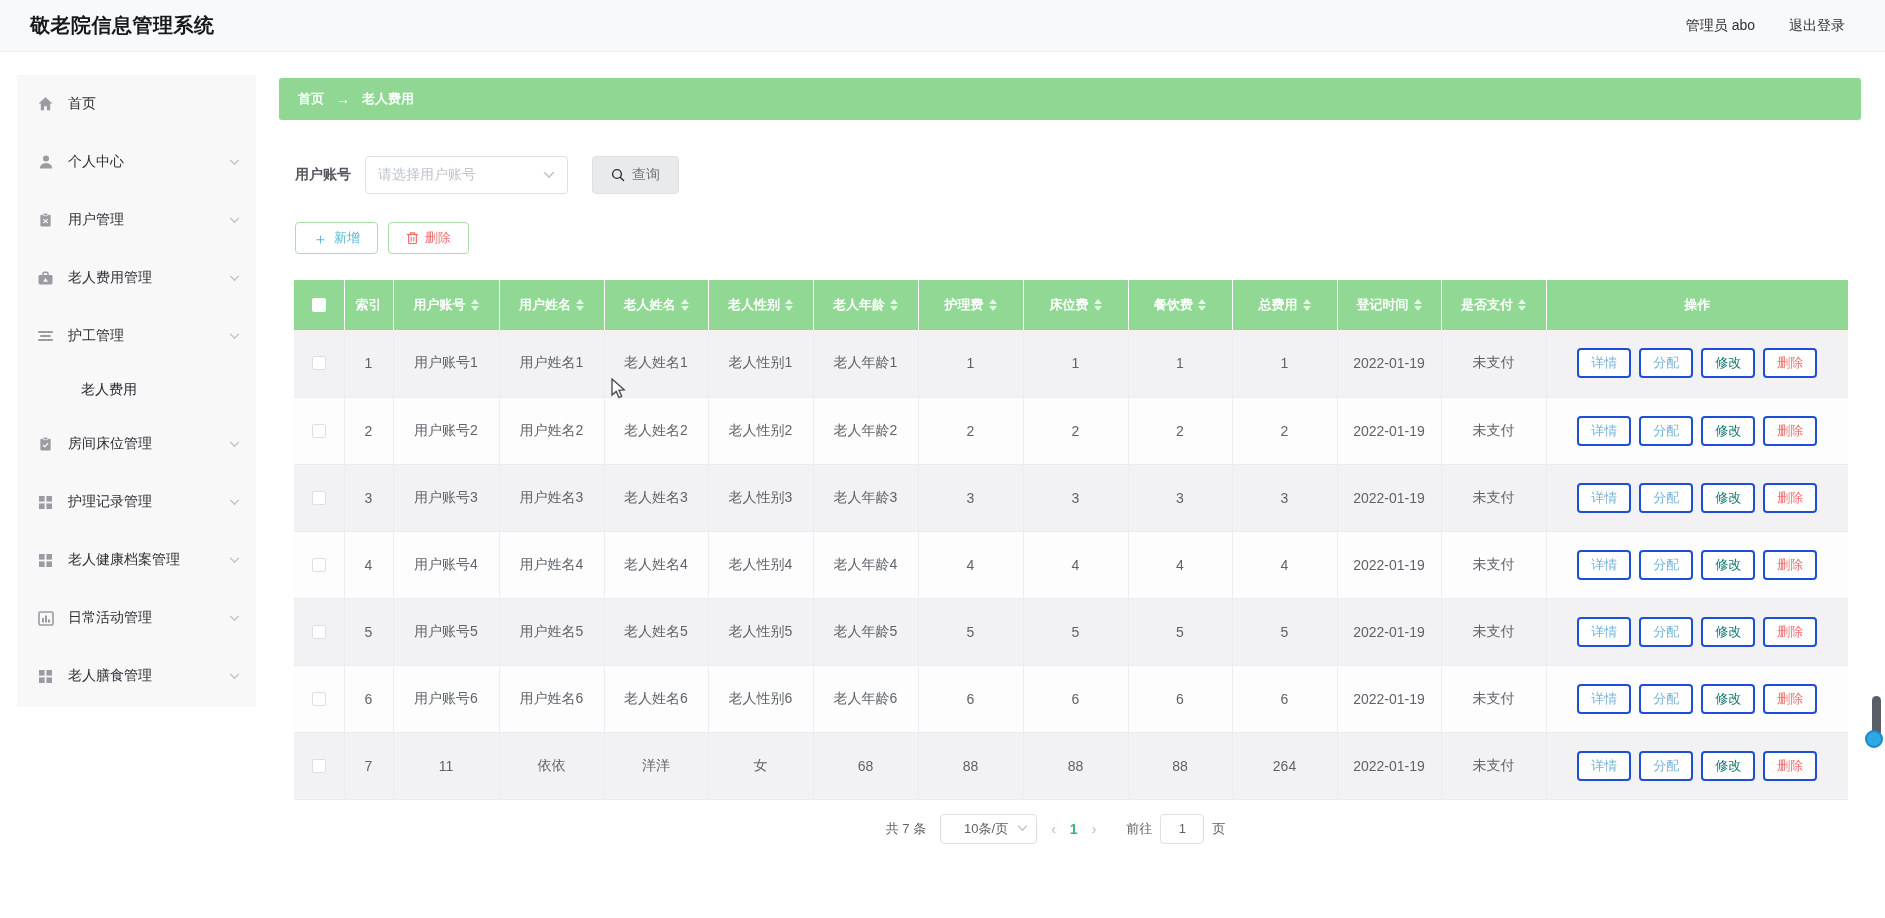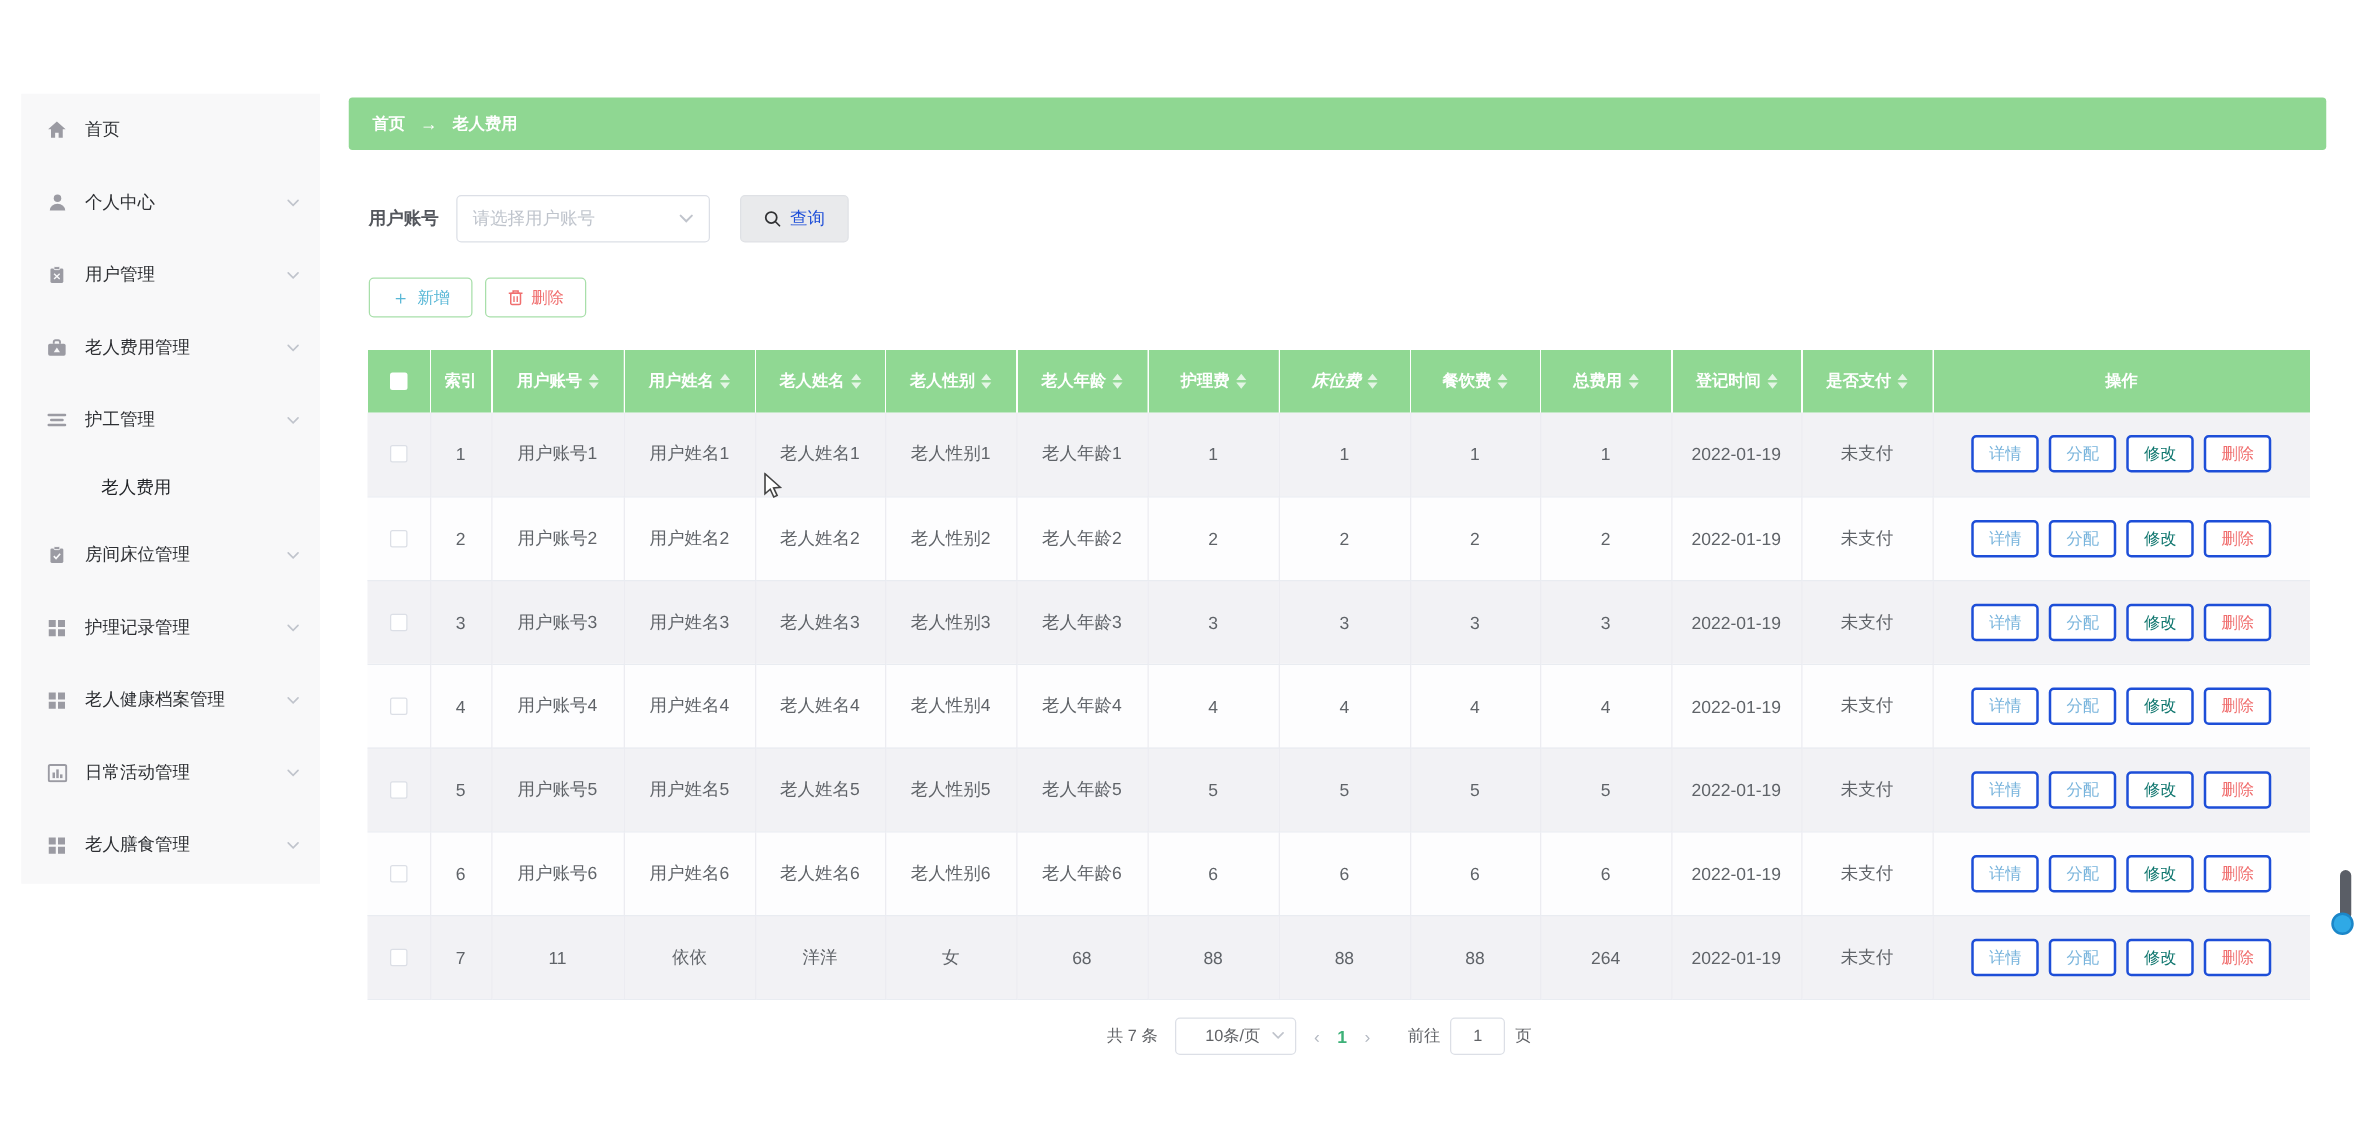--- a/index.html
+++ b/index.html
@@ -35,21 +35,21 @@
   .breadcrumb span { color:#fff; font-size:13px; font-weight:bold; }
   .breadcrumb .bc-sep { font-weight:normal; font-size:14px; }
 
   .search-row { margin:36px 0 0 16px; display:flex; align-items:center; height:38px; }
   .search-label { font-size:14px; font-weight:bold; color:#53565c; margin-right:14px; }
   .ui-select { width:203px; height:38px; background:#fff; border:1px solid #dcdfe6;
     border-radius:4px; display:flex; align-items:center; padding:0 12px; cursor:pointer; }
   .ui-select .ph { color:#bfc4cc; font-size:14px; flex:1; white-space:nowrap; overflow:hidden; }
   .query-btn { margin-left:24px; height:38px; padding:0 18px; background:#e9eaec;
     border:1px solid #dfe1e5; border-radius:4px; display:flex; align-items:center; gap:7px;
-    font-size:14px; color:#1d4ed8; cursor:pointer; font-family:inherit; }
+    font-size:14px; color:#737373; cursor:pointer; font-family:inherit; }
 
   .toolbar { margin:28px 0 0 16px; display:flex; gap:10px; }
   .tb-btn { height:32px; padding:0 17px; background:#fff; border:1px solid #a8dfaa;
     border-radius:4px; display:flex; align-items:center; gap:6px; font-size:13px;
     cursor:pointer; font-family:inherit; }
   .tb-btn.add { color:#58b7d6; }
   .tb-btn.del { color:#f06e6e; }
   .tb-btn .plus { font-size:15px; line-height:1; }
 
   
@@ -94,20 +94,27 @@
   .scroll-thumb { position:absolute; left:1872px; top:696px; width:9px; height:40px;
     background:#5a5e66; border-radius:5px; z-index:15; }
   .scroll-dot { position:absolute; left:1865px; top:730px; width:18px; height:18px;
     border-radius:50%; background:#2fa9e6; border:2px solid #1b86c8; z-index:16; }
 </style>
 </head>
 <body>
 
 <div class="screen">
 
+  <header class="app-header">
+    <div class="app-title">敬老院信息管理系统</div>
+    <div class="header-right">
+      <span class="header-user">管理员 abo</span>
+      <span class="header-logout">退出登录</span>
+    </div>
+  </header>
 
   <aside class="sidebar">
     <div id="sidebar-menu">
         <div class="menu-item">
           <span class="mi-icon">
             <svg width="17" height="16" viewBox="0 0 16 16">
               <path d="M8 1.2 L15 7.4 H12.7 V14.2 H9.4 V10.2 H6.6 V14.2 H3.3 V7.4 H1 Z" fill="#9b9ba3"></path>
             </svg>
           </span>
           <span class="mi-label">首页</span>
@@ -324,21 +331,21 @@
                   <span class="dn"></span>
                 </span>
               </span></th>
             <th style="width: 105px;"><span class="th-inner">
                 <span>护理费</span>
                 <span class="carets">
                   <span class="up"></span>
                   <span class="dn"></span>
                 </span>
               </span></th>
-            <th style="width: 105px; font-style: italic;"><span class="th-inner">
+            <th style="width: 105px;"><span class="th-inner">
                 <span>床位费</span>
                 <span class="carets">
                   <span class="up"></span>
                   <span class="dn"></span>
                 </span>
               </span></th>
             <th style="width: 104px;"><span class="th-inner">
                 <span>餐饮费</span>
                 <span class="carets">
                   <span class="up"></span>

